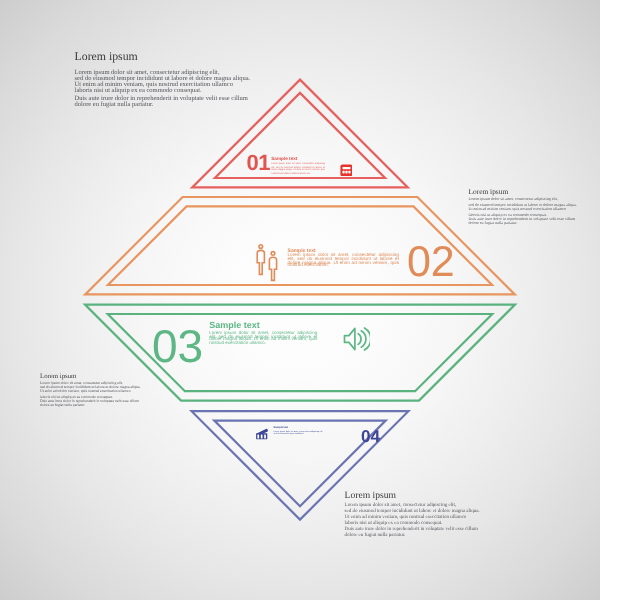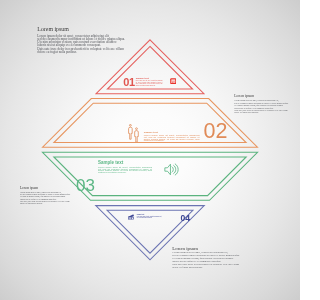--- a/index.html
+++ b/index.html
@@ -72,53 +72,53 @@
   <div class="tb" style="left:172.3px;top:245.6px;width:74px;">
     <div class="hd" style="font-size:4.8px;line-height:5.0px;">Lorem ipsum</div>
     <div class="bd" style="font-size:2.5px;line-height:3.0px;margin-top:0px;">Lorem ipsum dolor sit amet, consectetur adipiscing elit,
 sed do eiusmod tempor incididunt ut labore et dolore magna aliqua.
 Ut enim ad minim veniam, quis nostrud exercitation ullamco
 laboris nisi ut aliquip ex ea commodo consequat.
 Duis aute irure dolor in reprehenderit in voluptate velit esse cillum
 dolore eu fugiat nulla pariatur.</div>
   </div>
 
-  <div class="seg" style="left:123.2px;top:77px;color:#e1554f;">
+  <div class="seg" style="left:123.2px;top:77px;color:#e1554f;align-items:flex-end;">
     <div class="num" style="font-size:11px;font-weight:bold;line-height:11px;letter-spacing:-0.2px;">01</div>
     <div class="txt" style="width:26.8px;margin-left:0.6px;">
       <div class="sh" style="font-size:2.33px;line-height:2.4px;">Sample text</div>
       <div class="sb" style="font-size:1.12px;line-height:1.45px;margin-top:0.55px;">Lorem ipsum dolor sit amet, consectetur adipiscing elit, sed do eiusmod tempor incididunt ut labore et dolore magna aliqua. Ut enim ad minim veniam, quis nostrud exercitation ullamco laboris nisi.</div>
     </div>
     <svg class="ico" width="6.5" height="6.4" viewBox="0 0 16 16" style="margin-left:7.3px;margin-top:1.1px;">
       <rect x="0.4" y="0.6" width="15.2" height="14.8" rx="2.6" fill="#e8322b"></rect>
       <rect x="3.0" y="3.6" width="10.0" height="3.0" rx="0.6" fill="#ffffff"></rect>
       <rect x="3.0" y="8.4" width="2.7" height="3.4" rx="0.6" fill="#ffffff"></rect>
       <rect x="6.6" y="8.4" width="2.7" height="3.4" rx="0.6" fill="#ffffff"></rect>
       <rect x="10.3" y="8.4" width="2.7" height="3.4" rx="0.6" fill="#ffffff"></rect>
     </svg>
   </div>
 
-  <div class="seg" style="left:127.9px;top:122.2px;color:#e08b58;align-items:flex-end;">
+  <div class="seg" style="left:127.9px;top:122.2px;color:#e08b58;">
     <svg class="ico" width="11.9" height="18.6" viewBox="0 0 119 186" style="margin-top:0px;">
       <g fill="none" stroke="#e08b58" stroke-width="8">
         <circle cx="24" cy="13" r="9"></circle>
         <path d="M6 46 q0 -14 18 -14 q18 0 18 14 v48 h-11 v58 h-14 v-58 h-11 z"></path>
         <circle cx="85" cy="47" r="9"></circle>
         <path d="M67 80 q0 -14 18 -14 q18 0 18 14 v46 h-11 v56 h-14 v-56 h-11 z"></path>
       </g>
     </svg>
     <div class="txt" style="width:55.7px;margin-left:4px;margin-top:2.6px;">
       <div class="sh" style="font-size:2.5px;line-height:2.6px;">Sample text</div>
       <div class="sb" style="font-size:2.3px;line-height:1.7px;margin-top:0.6px;">Lorem ipsum dolor sit amet, consectetur adipiscing elit, sed do eiusmod tempor incididunt ut labore et dolore magna aliqua. Ut enim ad minim veniam, quis nostrud exercitation.</div>
     </div>
     <div class="num" style="font-size:21.5px;font-weight:300;line-height:21.5px;margin-left:4px;margin-top:-1.5px;">02</div>
   </div>
 
   <div class="seg" style="left:76px;top:160px;color:#5cb785;">
-    <div class="num" style="font-size:17px;font-weight:300;line-height:19px;margin-top:16px;">03</div>
+    <div class="num" style="font-size:23px;font-weight:300;line-height:19px;margin-top:4px;">03</div>
     <div class="txt" style="width:54px;margin-left:3px;margin-top:1.4px;">
       <div class="sh" style="font-size:4.5px;line-height:4.6px;">Sample text</div>
       <div class="sb" style="font-size:2.24px;line-height:1.62px;margin-top:0.3px;">Lorem ipsum dolor sit amet, consectetur adipiscing elit, sed do eiusmod tempor incididunt ut labore et dolore magna aliqua. Ut enim ad minim veniam, quis nostrud exercitation ullamco.</div>
     </div>
     <svg class="ico" width="14.3" height="13" viewBox="0 0 130 130" style="margin-left:12.5px;margin-top:3.3px;">
       <g fill="none" stroke="#5cb785" stroke-width="8.5" stroke-linejoin="round" stroke-linecap="round">
         <path d="M6 48 h22 L58 12 v106 L28 82 H6 z"></path>
         <path d="M74 38 a32 32 0 0 1 0 54"></path>
         <path d="M90 24 a48 48 0 0 1 0 82"></path>
         <path d="M106 10 a64 64 0 0 1 0 110"></path>

